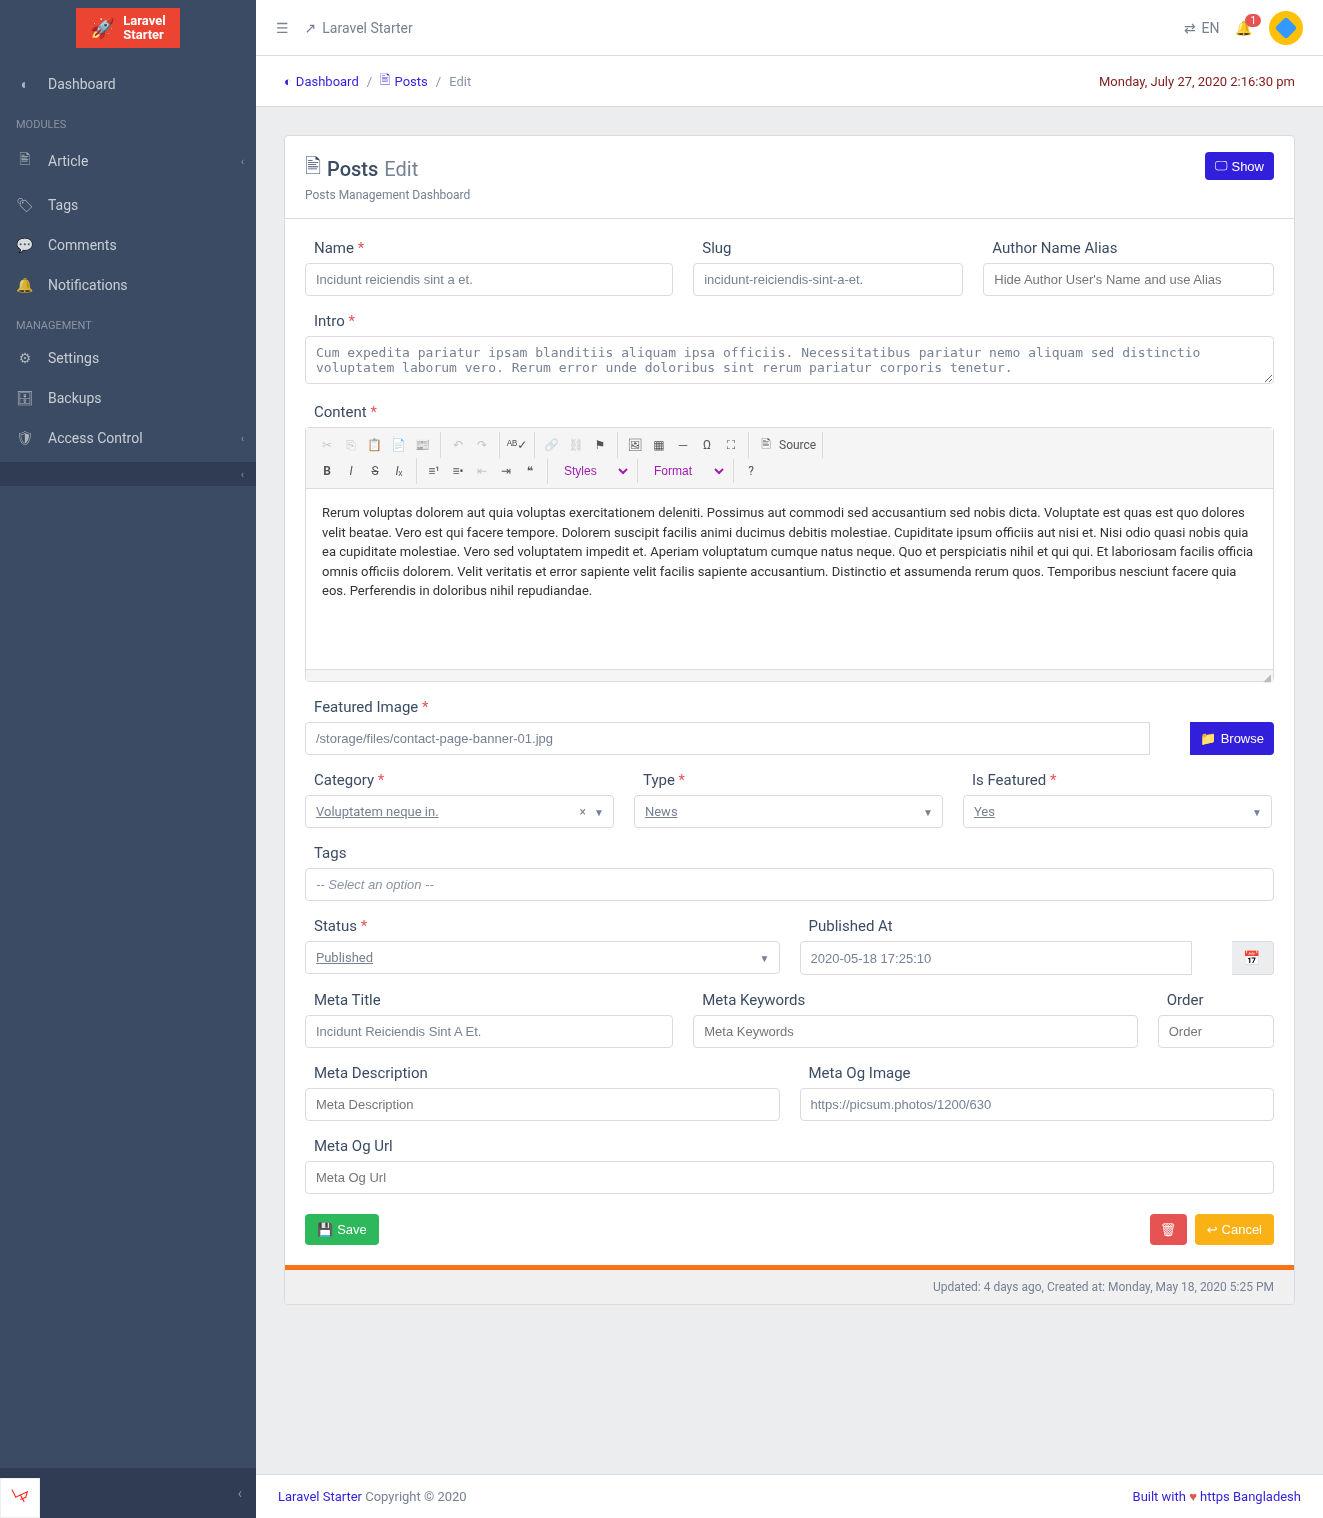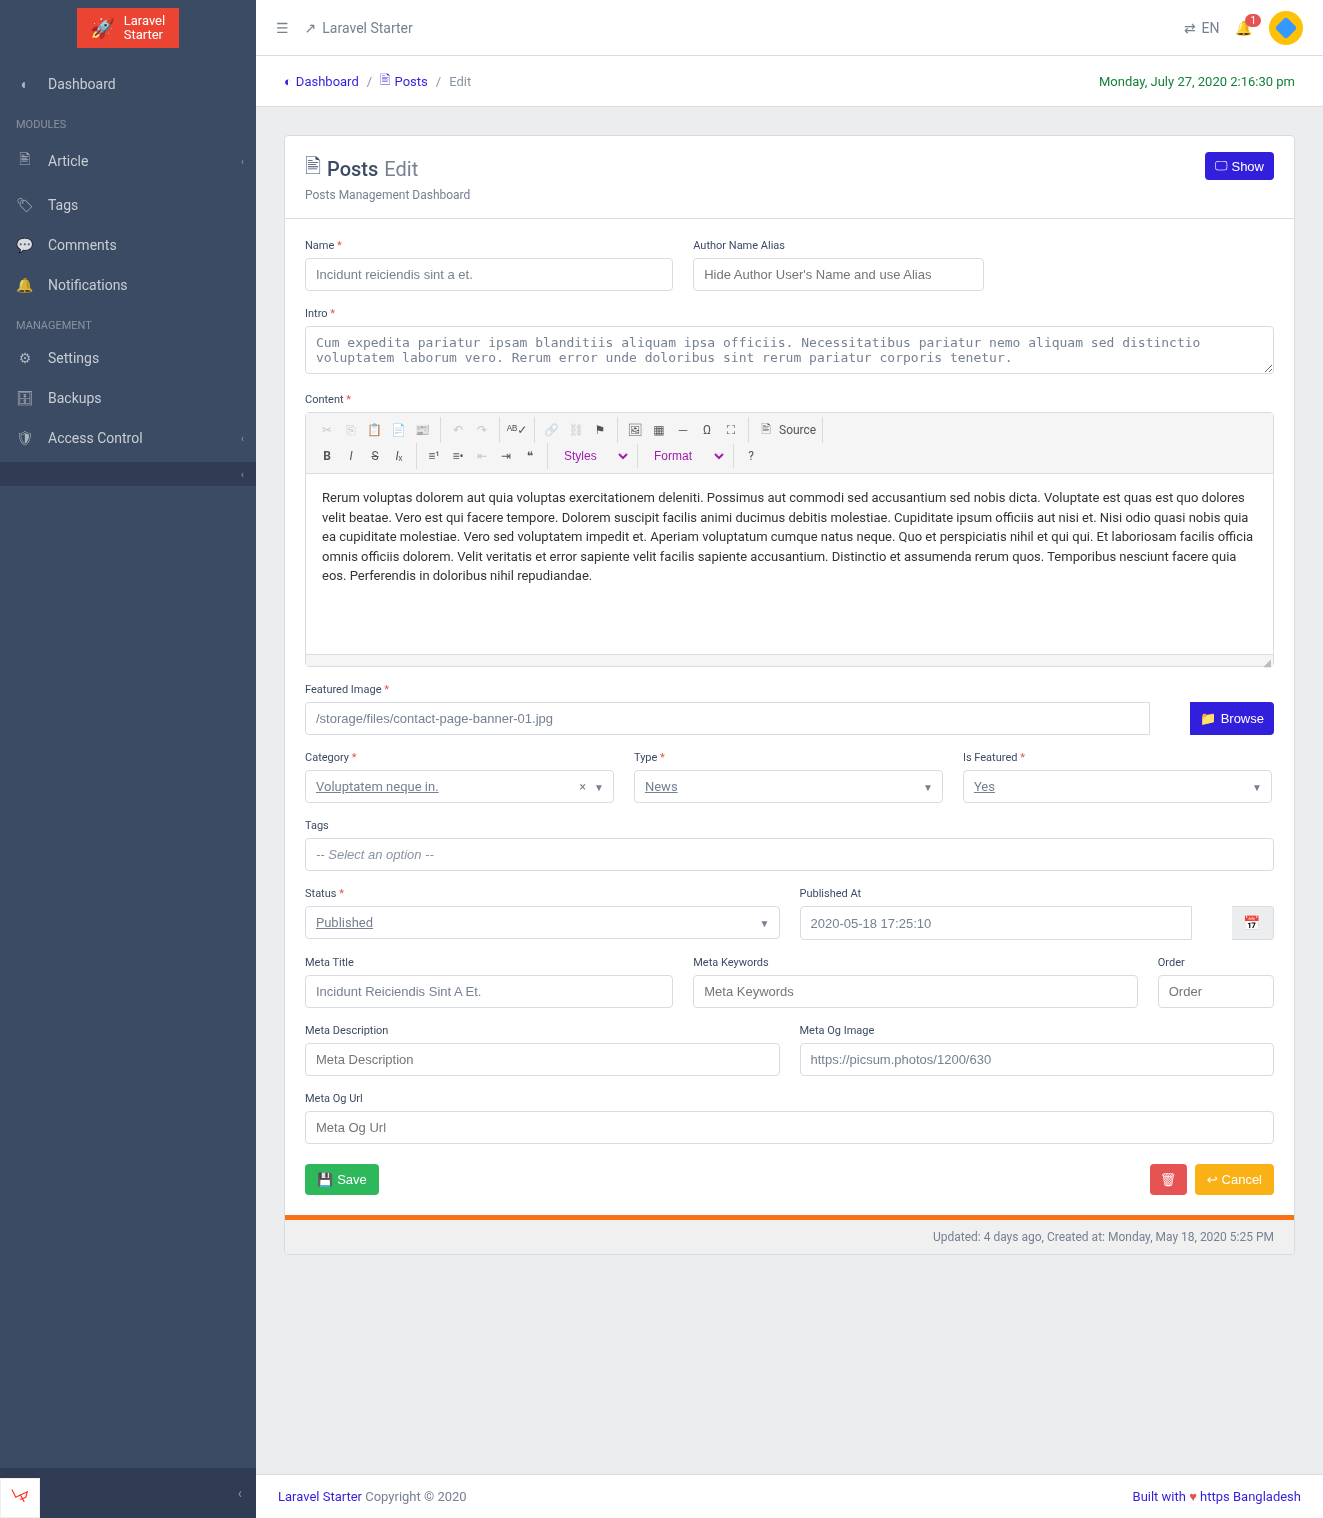--- a/index.html
+++ b/index.html
@@ -4,21 +4,21 @@
 <style>
 * { box-sizing: border-box; margin: 0; padding: 0; }
 body { font-family: -apple-system, BlinkMacSystemFont, "Segoe UI", Roboto, sans-serif; font-size: 14px; color: #3c4b64; background: #ebedef; }
 .app { display: flex; min-height: 100vh; }
 
 
 .sidebar { width: 256px; background: #3c4b64; color: #fff; display: flex; flex-direction: column; }
 .brand-wrap { background: #3c4b64; padding: 0; height: 56px; display: flex; align-items: center; justify-content: center; }
 .brand-box { background: #eb4432; padding: 6px 14px; display: flex; align-items: center; gap: 8px; }
 .brand-icon { font-size: 20px; }
-.brand-text { font-size: 13px; font-weight: 400; line-height: 1.1; }
+.brand-text { font-size: 13px; font-weight: 700; line-height: 1.1; }
 .nav { list-style: none; padding: 8px 0; flex: 1; }
 .nav-title { font-size: 11px; color: #8a93a2; padding: 14px 16px 6px; text-transform: uppercase; }
 .nav-item { display: flex; align-items: center; padding: 12px 16px; color: #c8ced3; cursor: pointer; gap: 14px; position: relative; }
 .nav-item .icon { width: 18px; text-align: center; opacity: .8; }
 .nav-item .chev { position: absolute; right: 12px; font-size: 10px; opacity: .6; }
 .nav-divider { height: 24px; background: #2f3c54; margin-top: 4px; display: flex; align-items: center; justify-content: flex-end; padding-right: 12px; color: #8a93a2; font-size: 11px; }
 .sidebar-toggle { height: 50px; background: #2f3c54; display: flex; align-items: center; justify-content: flex-end; padding-right: 14px; color: #8a93a2; cursor: pointer; margin-top: auto; }
 
 
 .main { flex: 1; display: flex; flex-direction: column; min-width: 0; }
@@ -28,38 +28,38 @@
 .header .bell { position: relative; }
 .header .badge { position: absolute; top: -6px; right: -8px; background: #e55353; color: #fff; border-radius: 8px; font-size: 10px; padding: 1px 5px; }
 .avatar { width: 34px; height: 34px; border-radius: 50%; background: #ffc107; display: flex; align-items: center; justify-content: center; }
 .avatar-inner { width: 16px; height: 16px; background: #39f; border-radius: 3px; transform: rotate(45deg); }
 
 .breadcrumb-row { background: #fff; border-bottom: 1px solid #d8dbe0; padding: 14px 28px; display: flex; align-items: center; justify-content: space-between; }
 .breadcrumb { display: flex; align-items: center; gap: 8px; font-size: 13px; }
 .breadcrumb a { color: #321fdb; text-decoration: none; display: flex; align-items: center; gap: 4px; }
 .breadcrumb .sep { color: #8a93a2; }
 .breadcrumb .active { color: #8a93a2; }
-.date { font-size: 13px; color: #15803d; }
+.date { font-size: 13px; color: #7f1d1d; }
 
 .content { padding: 28px; flex: 1; }
 .card { background: #fff; border: 1px solid #d8dbe0; border-radius: 4px; }
 .card-header { padding: 16px 20px; border-bottom: 1px solid #d8dbe0; display: flex; justify-content: space-between; align-items: flex-start; }
 .card-title { font-size: 20px; font-weight: 500; display: flex; align-items: center; gap: 6px; }
 .card-title .sub { color: #768192; font-weight: 400; }
 .card-subtitle { font-size: 12px; color: #768192; margin-top: 2px; }
 .btn { border: none; border-radius: 4px; padding: 6px 10px; font-size: 13px; cursor: pointer; display: inline-flex; align-items: center; gap: 4px; }
 .btn-primary { background: #321fdb; color: #fff; }
 .btn-success { background: #2eb85c; color: #fff; padding: 8px 12px; }
 .btn-danger { background: #e55353; color: #fff; padding: 8px 10px; }
 .btn-warning { background: #f9b115; color: #fff; padding: 8px 12px; }
 
 .card-body { padding: 20px; }
 .form-row { display: flex; gap: 20px; margin-bottom: 16px; flex-wrap: wrap; }
 .form-group { flex: 1; min-width: 0; }
-.form-group label { display: block; font-size: 11px; margin-bottom: 6px; color: #3c4b64; }
+.form-group label { display: block; font-size: 15px; margin-bottom: 6px; color: #3c4b64; margin-left: 9px; }
 .req { color: #e55353; }
 .form-control { width: 100%; border: 1px solid #d8dbe0; border-radius: 4px; padding: 8px 10px; font-size: 13px; color: #768192; background: #fff; }
 textarea.form-control { resize: vertical; }
 .select { position: relative; }
 .select .form-control { padding-right: 30px; text-decoration: underline; }
 .select .arrow { position: absolute; right: 10px; top: 50%; transform: translateY(-50%); font-size: 10px; color: #768192; pointer-events: none; }
 .select .clear { position: absolute; right: 28px; top: 50%; transform: translateY(-50%); font-size: 12px; color: #768192; cursor: pointer; }
 
 .input-group { display: flex; gap: 40px; }
 .input-group .form-control { border-radius: 4px 0 0 4px; flex: 1; }
@@ -204,20 +204,24 @@
               <span>Show</span>
           </button>
         </div>
 
         <div class="card-body">
           <div class="form-row">
             <div class="form-group w-38">
               <label><span>Name</span> <span class="req">*</span></label>
               <input class="form-control" value="Incidunt reiciendis sint a et." style="">
             </div>
+            <div class="form-group">
+              <label>Slug</label>
+              <input class="form-control" value="incidunt-reiciendis-sint-a-et." style="">
+            </div>
             <div class="form-group w-30">
               <label>Author Name Alias</label>
               <input class="form-control" placeholder="Hide Author User's Name and use Alias" style="">
             </div>
           </div>
 
           <div class="form-row">
             <div class="form-group">
               <label><span>Intro</span> <span class="req">*</span></label>
               <textarea class="form-control" rows="2" style="">Cum expedita pariatur ipsam blanditiis aliquam ipsa officiis. Necessitatibus pariatur nemo aliquam sed distinctio voluptatem laborum vero. Rerum error unde doloribus sint rerum pariatur corporis tenetur.</textarea>

